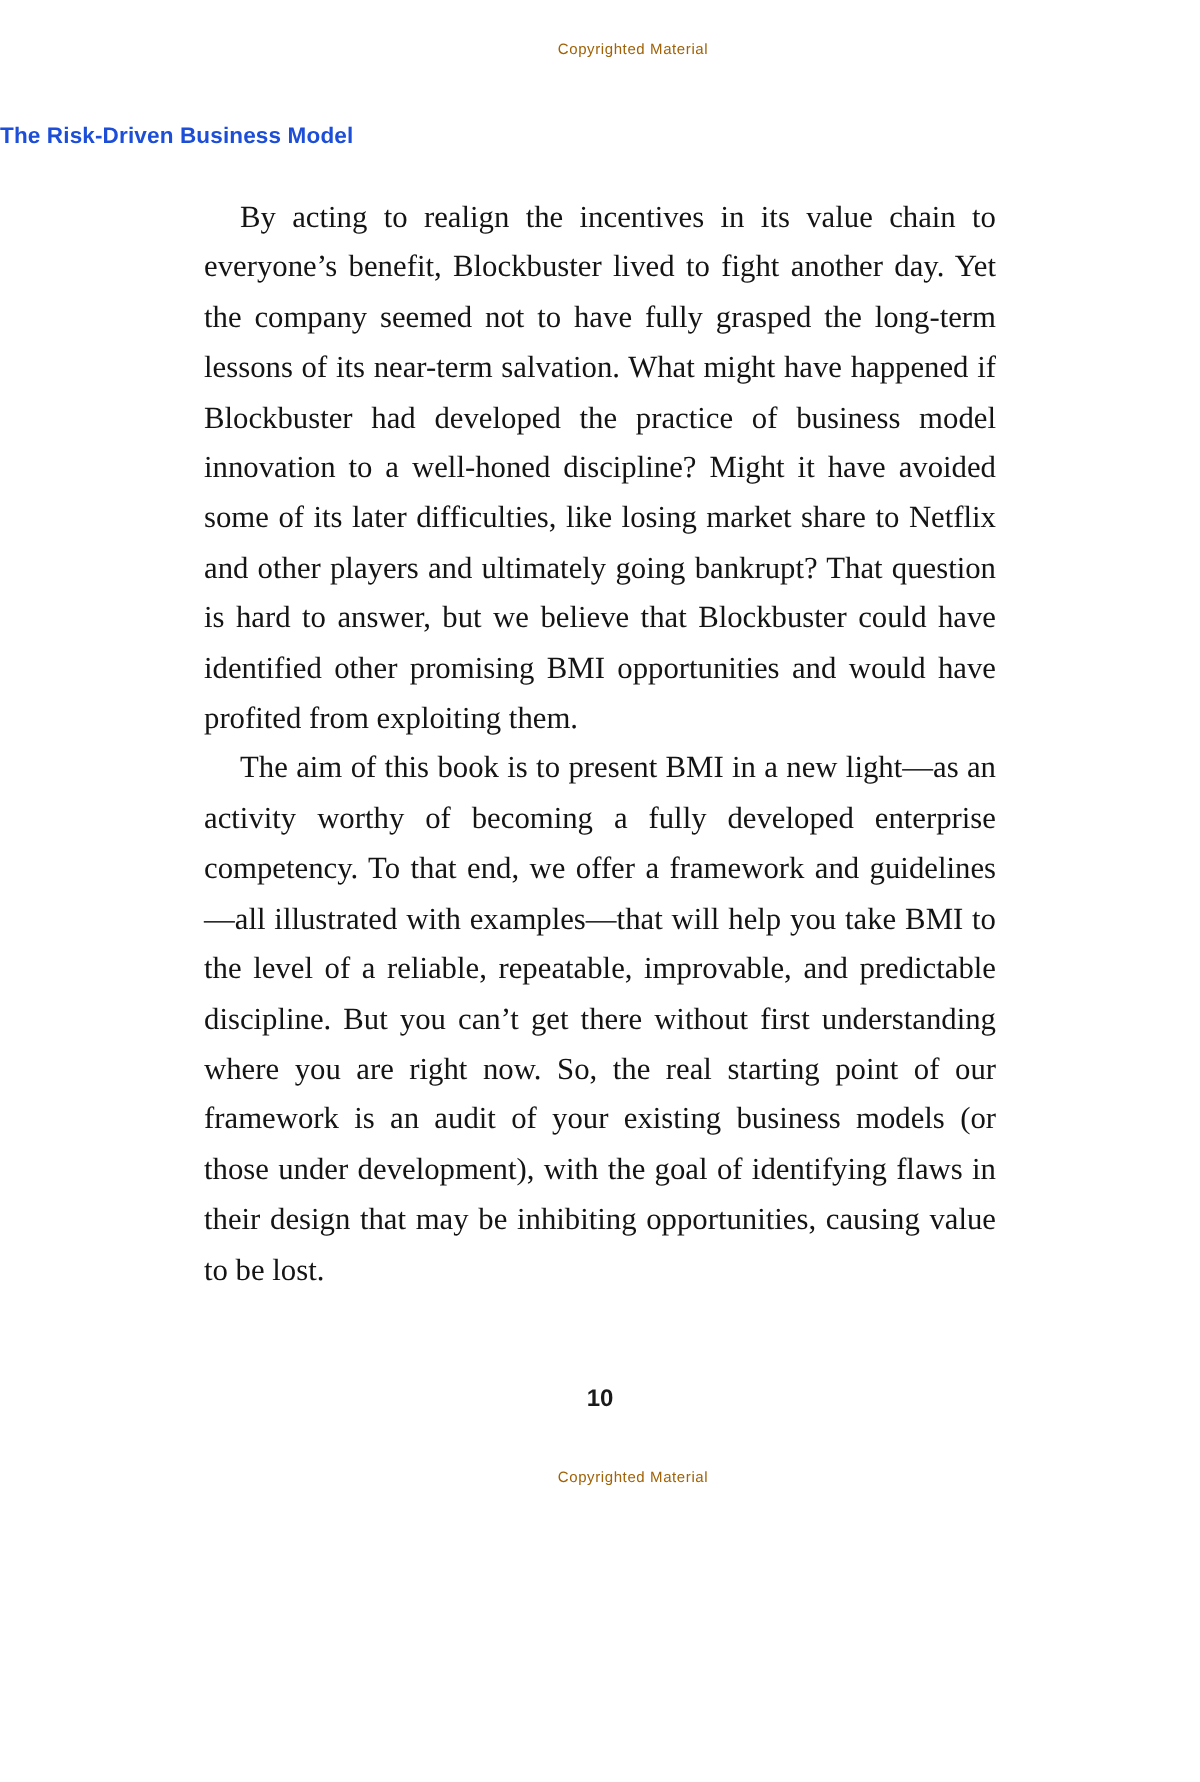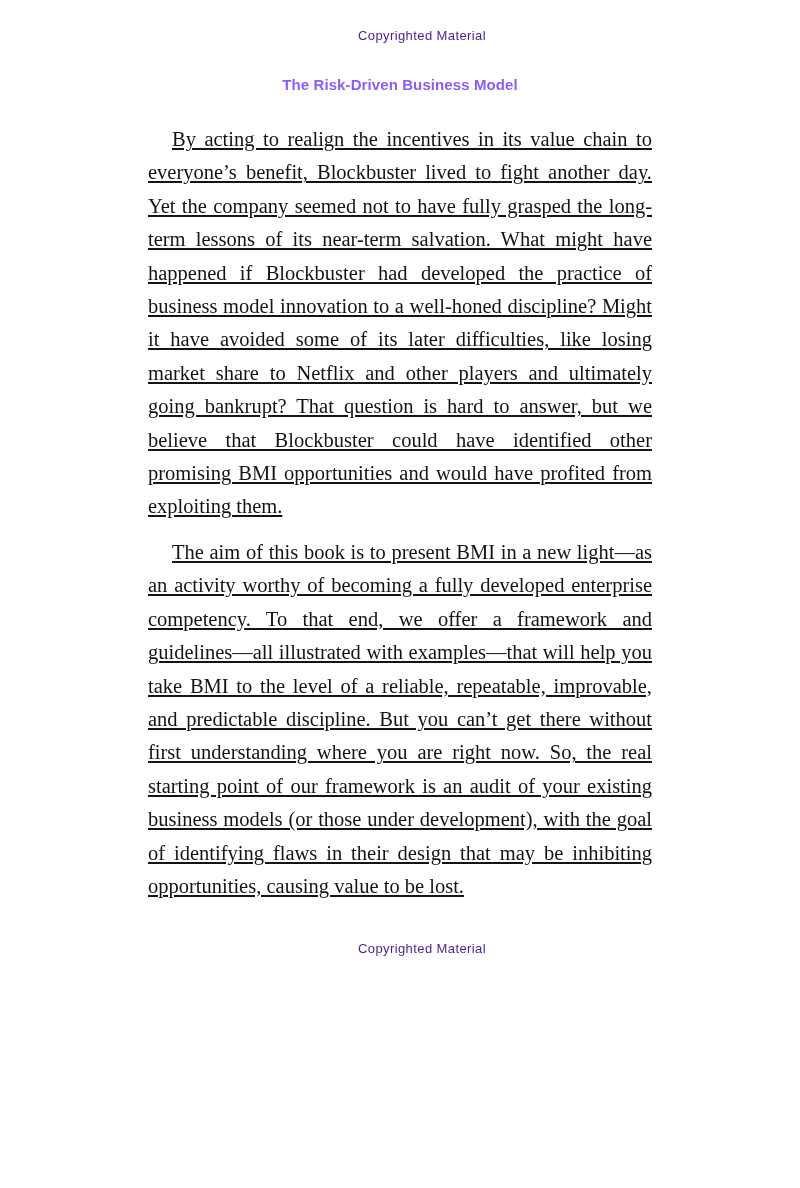--- a/index.html
+++ b/index.html
@@ -16,51 +16,49 @@
   .page {
     position: relative;
     width: 800px;
     height: 1188px;
     overflow: hidden;
     background: #ffffff;
   }
   .notice {
     text-align: center;
     font-family: "Liberation Sans", sans-serif;
-    color: #4c1d95;
-    font-size: 13px;
+    color: #a16207;
+    font-size: 10px;
     letter-spacing: 0.4px;
     padding-left: 44px;
   }
   .notice-top {
     padding-top: 28px;
   }
   .chapter-header {
-    margin-top: 33px;
-    text-align: center;
+    margin-top: 43px;
     font-family: "Liberation Sans", sans-serif;
     font-weight: bold;
     font-size: 15px;
-    color: #8b5cf6;
+    color: #1d4ed8;
     letter-spacing: 0.1px;
   }
   .body-text {
     width: 528px;
     margin: 30px auto 0 auto;
     font-family: "Liberation Serif", serif;
     font-size: 20.5px;
     line-height: 33.4px;
     text-align: justify;
     color: #141414;
   }
   .body-text p {
-    margin: 12px;
+    margin: 0;
     padding: 0;
     text-indent: 24px;
-    text-decoration: underline;
   }
   .page-number {
     margin-top: 60px;
     text-align: center;
     font-family: "Liberation Sans", sans-serif;
     font-weight: bold;
     font-size: 16px;
     color: #1a1a1a;
   }
   .notice-bottom {
@@ -74,16 +72,17 @@
 
   <div class="notice notice-top">Copyrighted Material</div>
 
   <div class="chapter-header">The Risk-Driven Business Model</div>
 
   <div class="body-text">
     <p>By acting to realign the incentives in its value chain to everyone’s benefit, Blockbuster lived to fight another day. Yet the company seemed not to have fully grasped the long-term lessons of its near-term salvation. What might have happened if Blockbuster had developed the practice of business model innovation to a well-honed discipline? Might it have avoided some of its later difficulties, like losing market share to Netflix and other players and ultimately going bankrupt? That question is hard to answer, but we believe that Blockbuster could have identified other promising BMI opportunities and would have profited from exploiting them.</p>
     <p>The aim of this book is to present BMI in a new light—as an activity worthy of becoming a fully developed enterprise competency. To that end, we offer a framework and guidelines—all illustrated with examples—that will help you take BMI to the level of a reliable, repeatable, improvable, and predictable discipline. But you can’t get there without first understanding where you are right now. So, the real starting point of our framework is an audit of your existing business models (or those under development), with the goal of identifying flaws in their design that may be inhibiting opportunities, causing value to be lost.</p>
   </div>
 
+  <div class="page-number">10</div>
 
   <div class="notice notice-bottom">Copyrighted Material</div>
 
 </div>
 
 </body></html>

